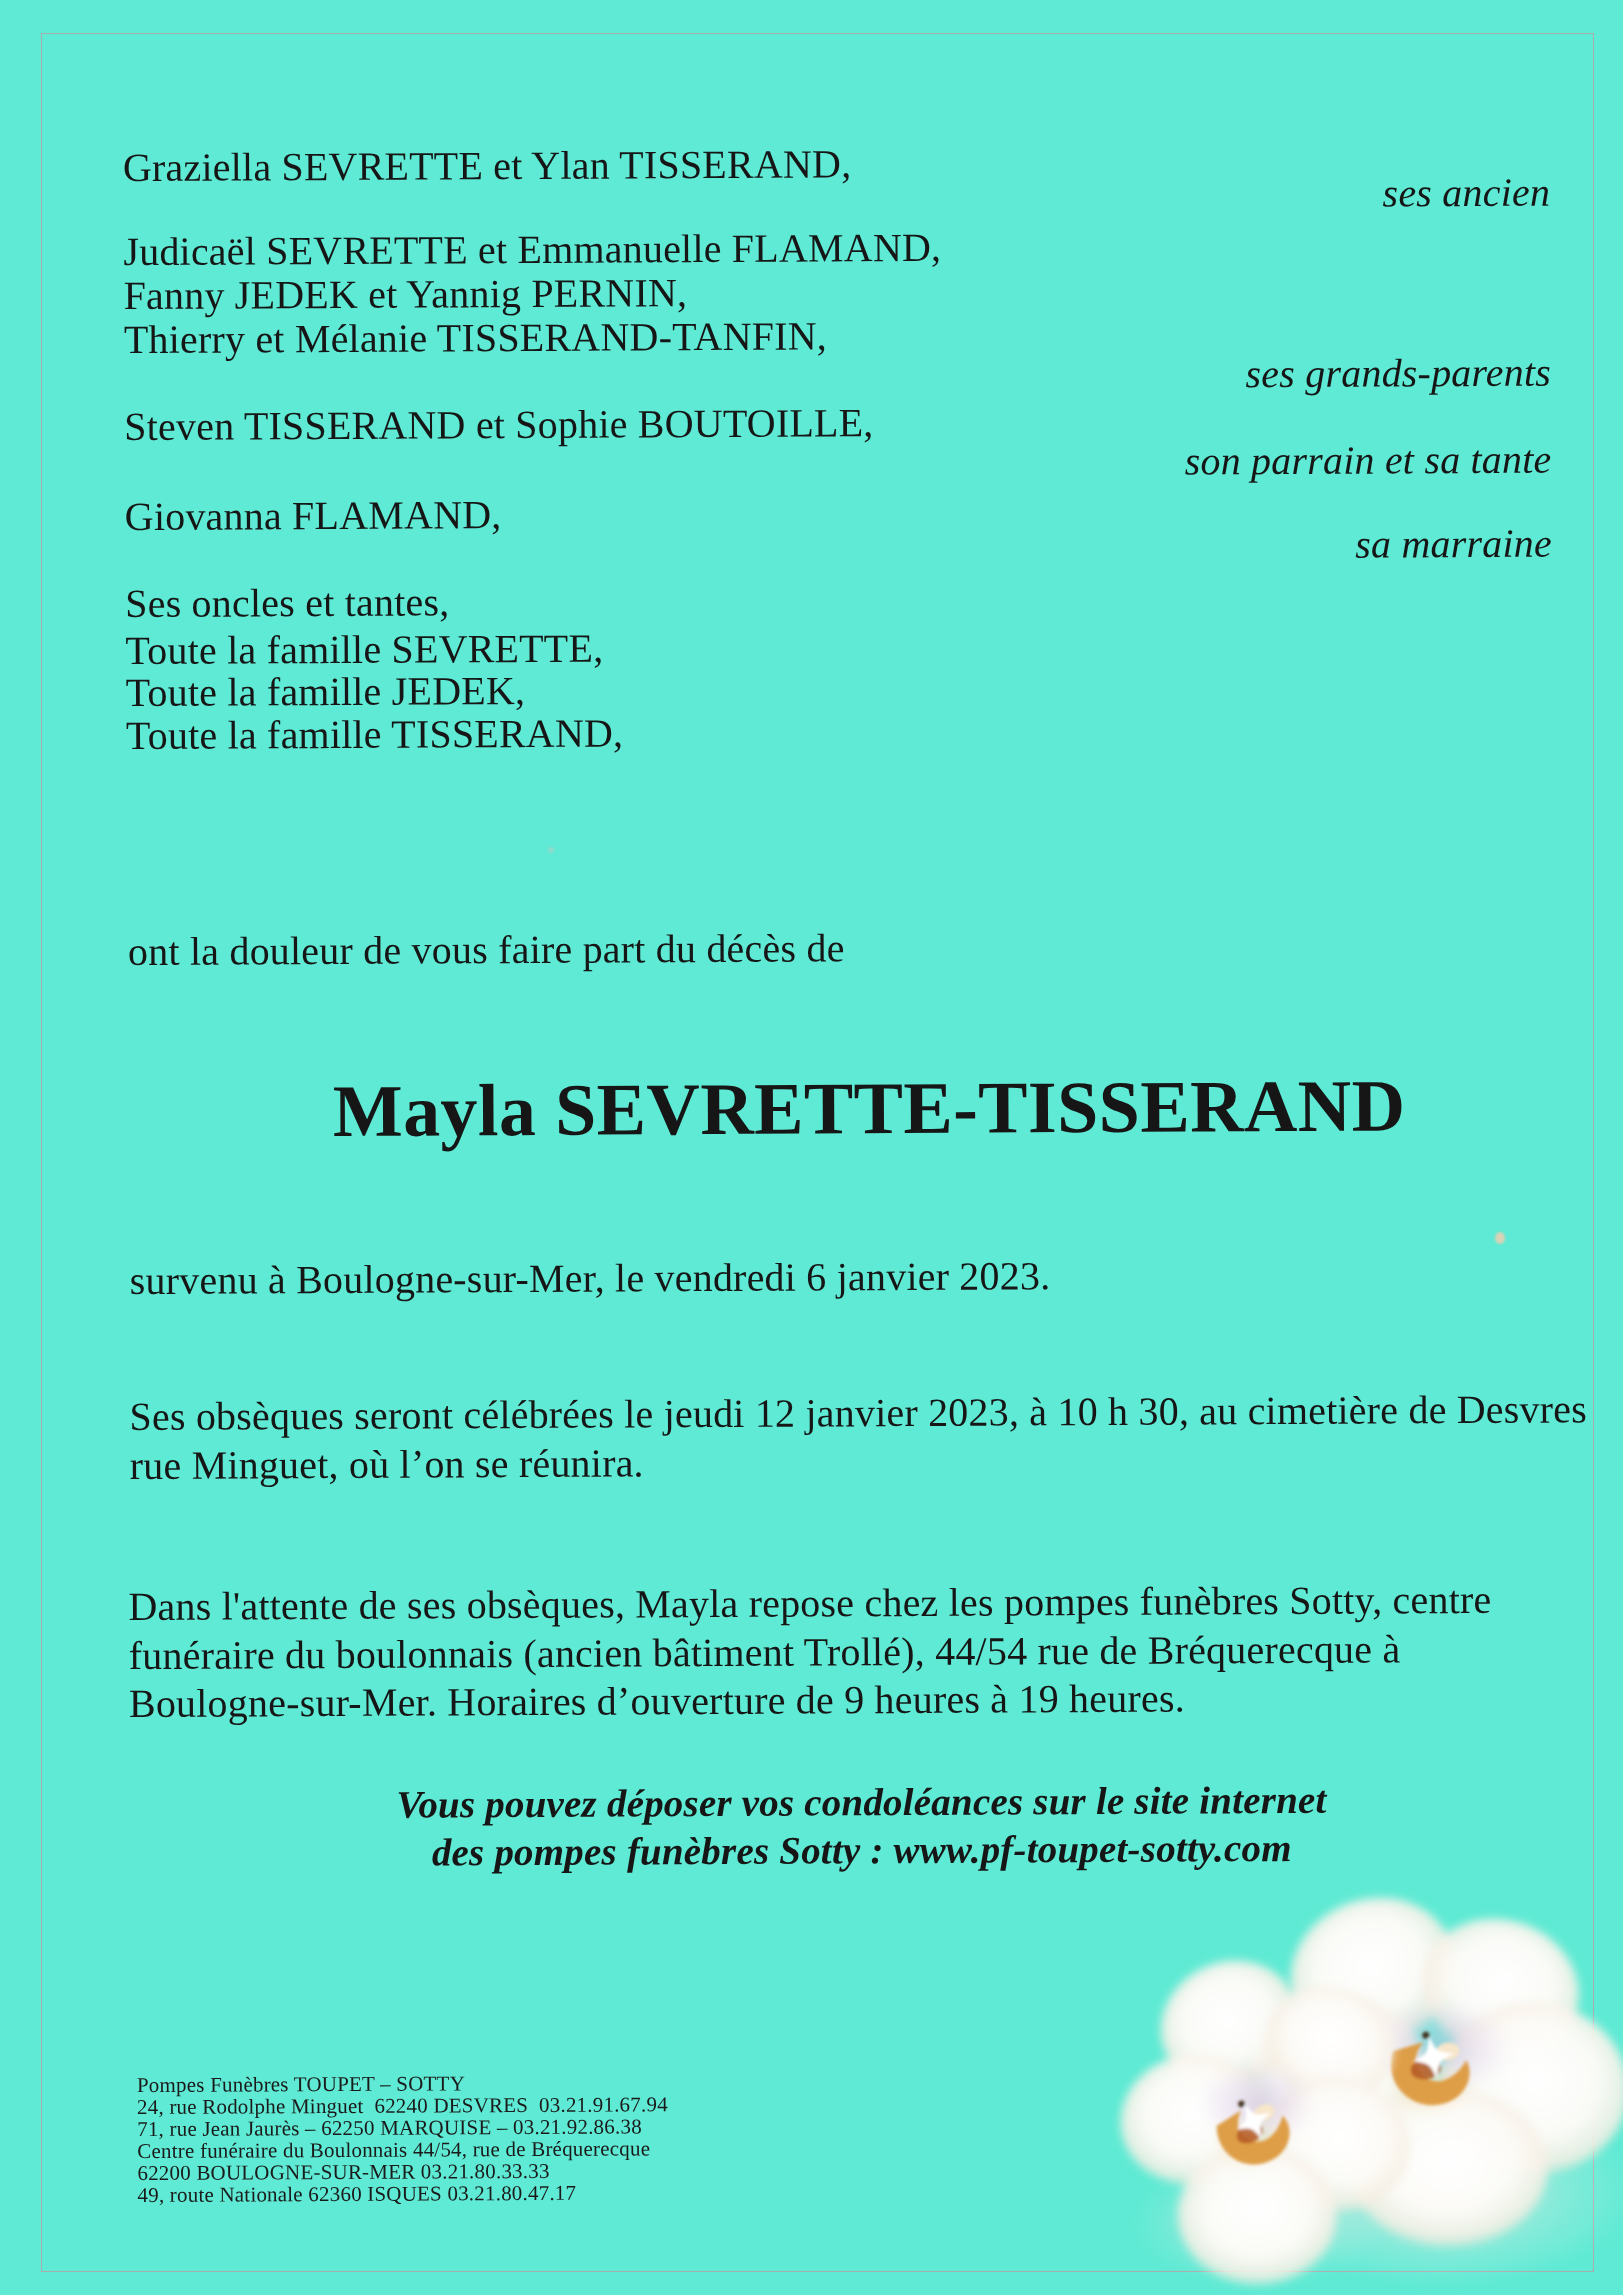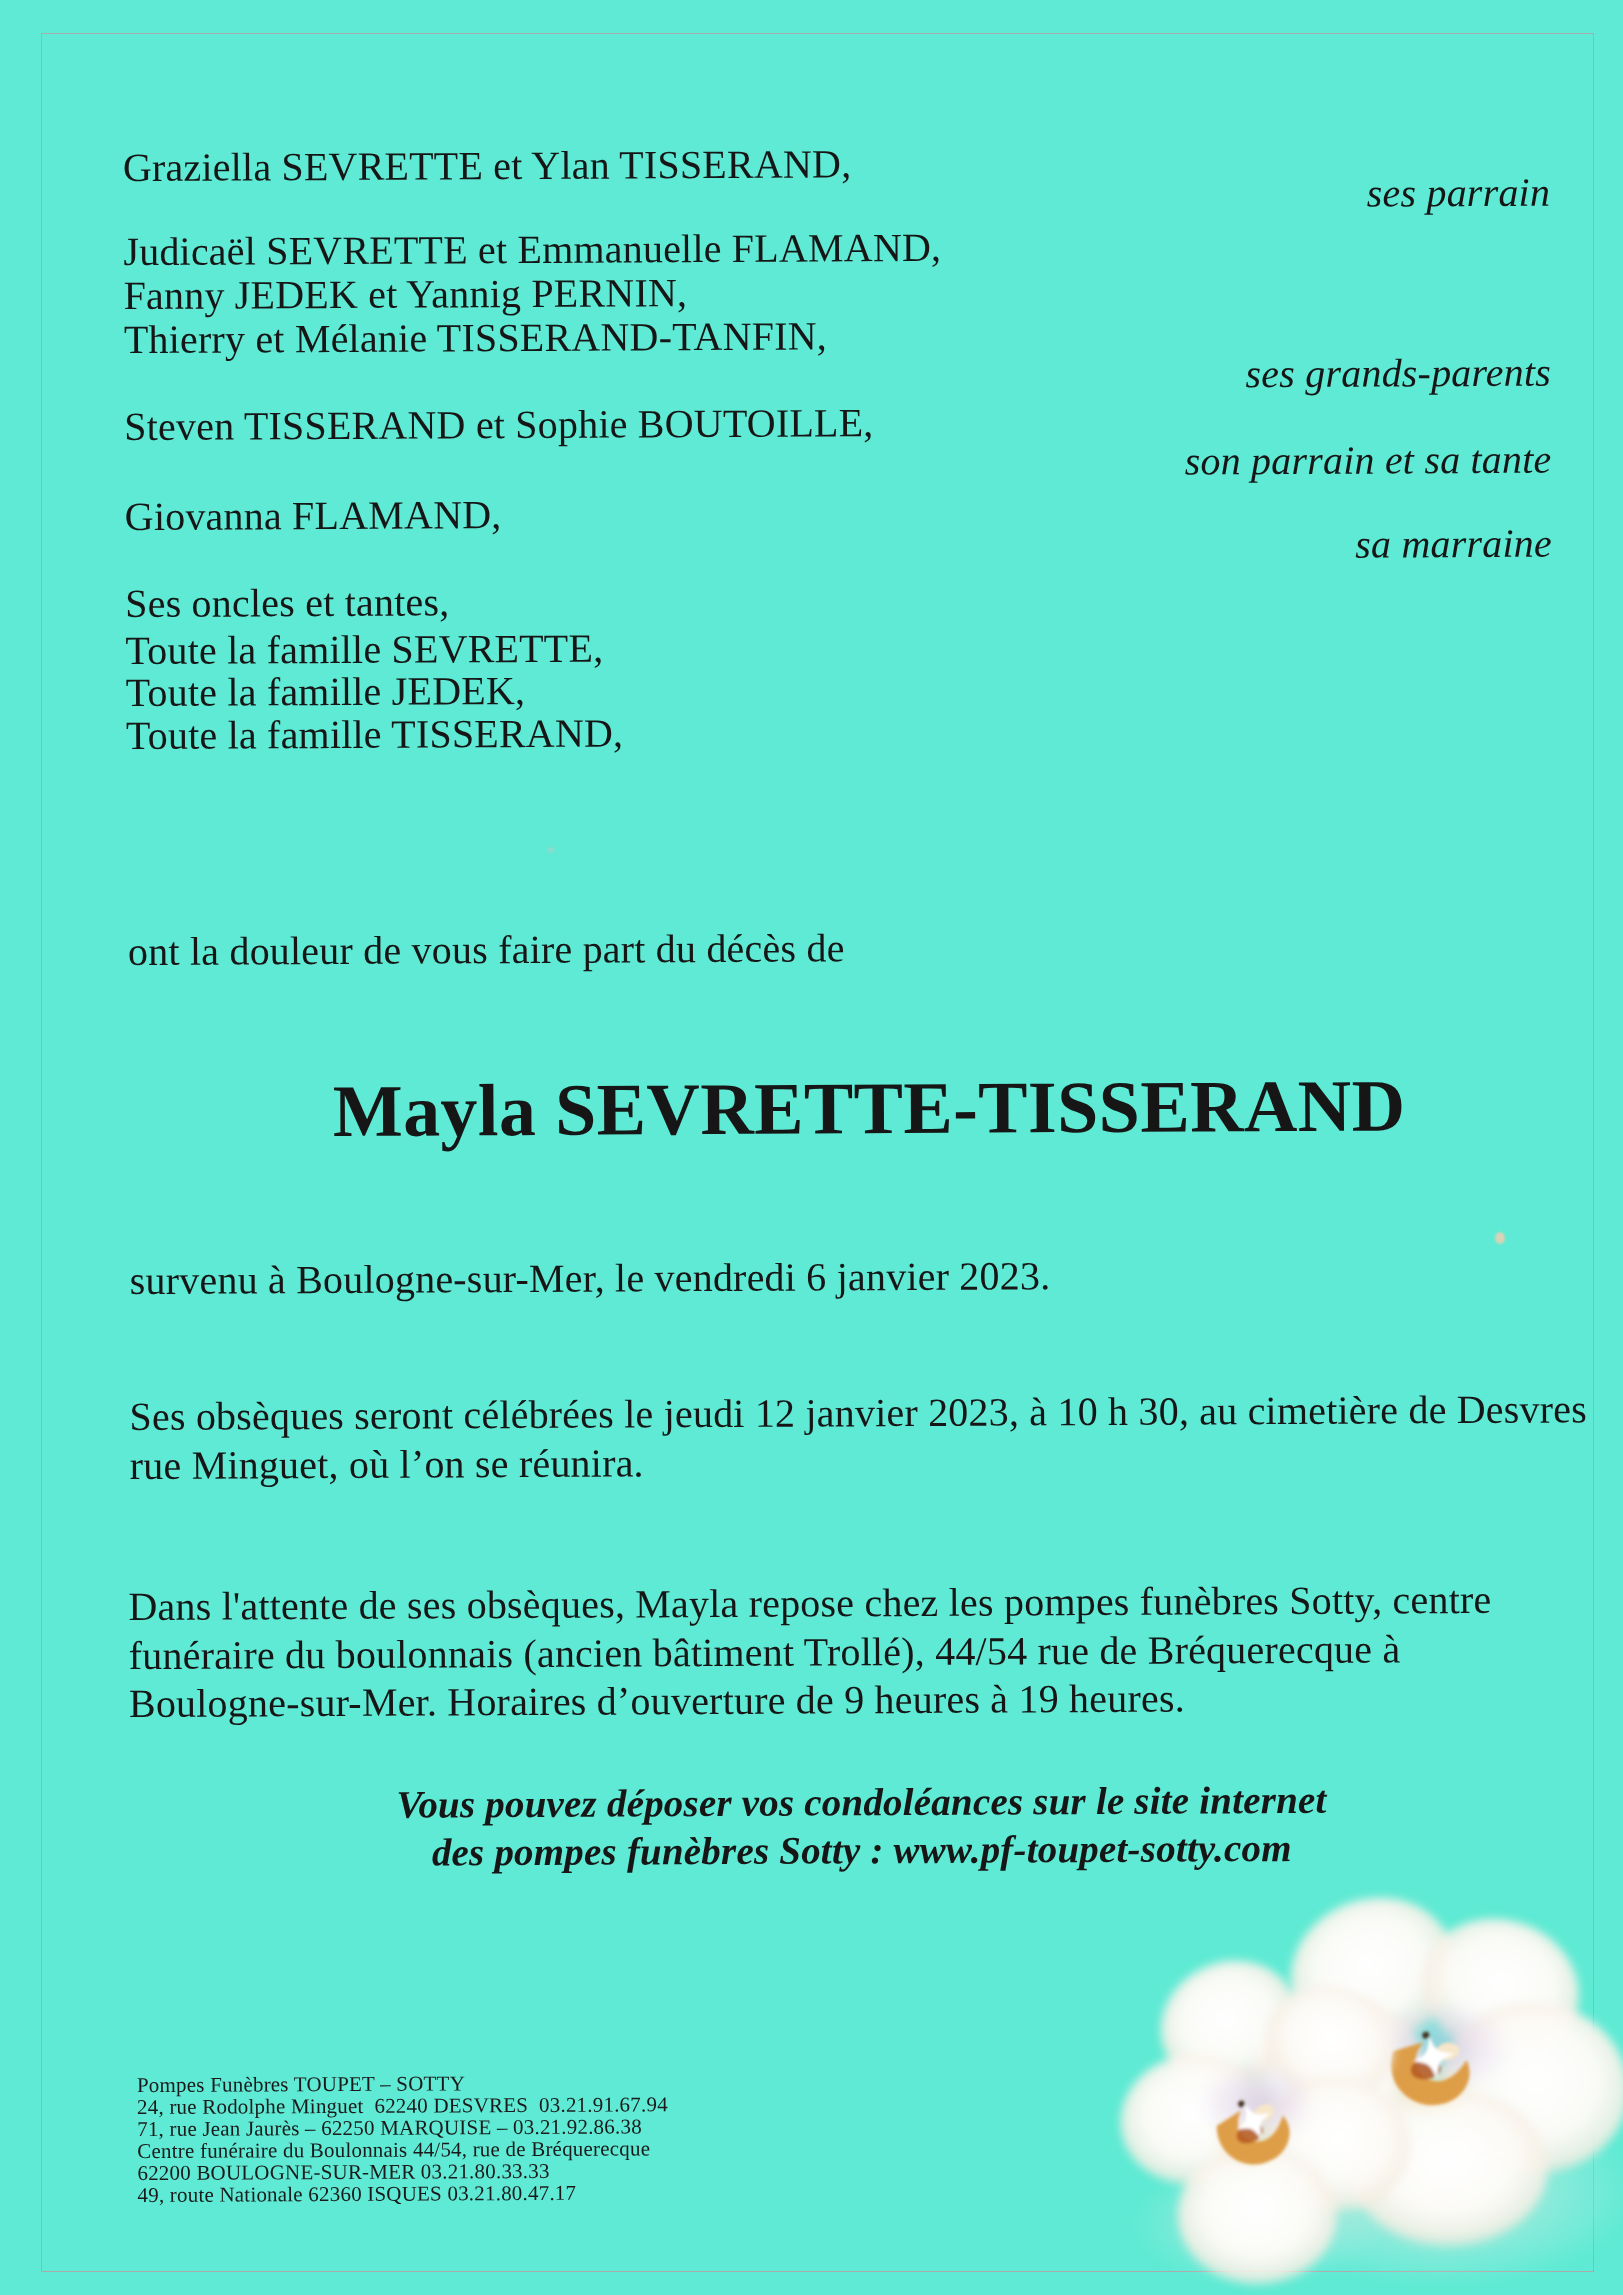--- a/index.html
+++ b/index.html
@@ -140,21 +140,21 @@
     <div class="txt nl nl1">Judicaël SEVRETTE et Emmanuelle FLAMAND,</div>
     <div class="txt nl nl2">Fanny JEDEK et Yannig PERNIN,</div>
     <div class="txt nl nl3">Thierry et Mélanie TISSERAND-TANFIN,</div>
     <div class="txt nl nl4">Steven TISSERAND et Sophie BOUTOILLE,</div>
     <div class="txt nl nl5">Giovanna FLAMAND,</div>
     <div class="txt nl nl6">Ses oncles et tantes,</div>
     <div class="txt nl nl7">Toute la famille SEVRETTE,</div>
     <div class="txt nl nl8">Toute la famille JEDEK,</div>
     <div class="txt nl nl9">Toute la famille TISSERAND,</div>
 
-    <div class="txt rel rel0">ses parrain</div>
+    <div class="txt rel rel0">ses ancien</div>
     <div class="txt rel rel1">ses grands-parents</div>
     <div class="txt rel rel2">son parrain et sa tante</div>
     <div class="txt rel rel3">sa marraine</div>
 
     <div class="txt intro">ont la douleur de vous faire part du décès de</div>
 
     <div class="txt deceased-title">Mayla SEVRETTE-TISSERAND</div>
 
     <div class="txt death-line">survenu à Boulogne-sur-Mer, le vendredi 6 janvier 2023.</div>
 

